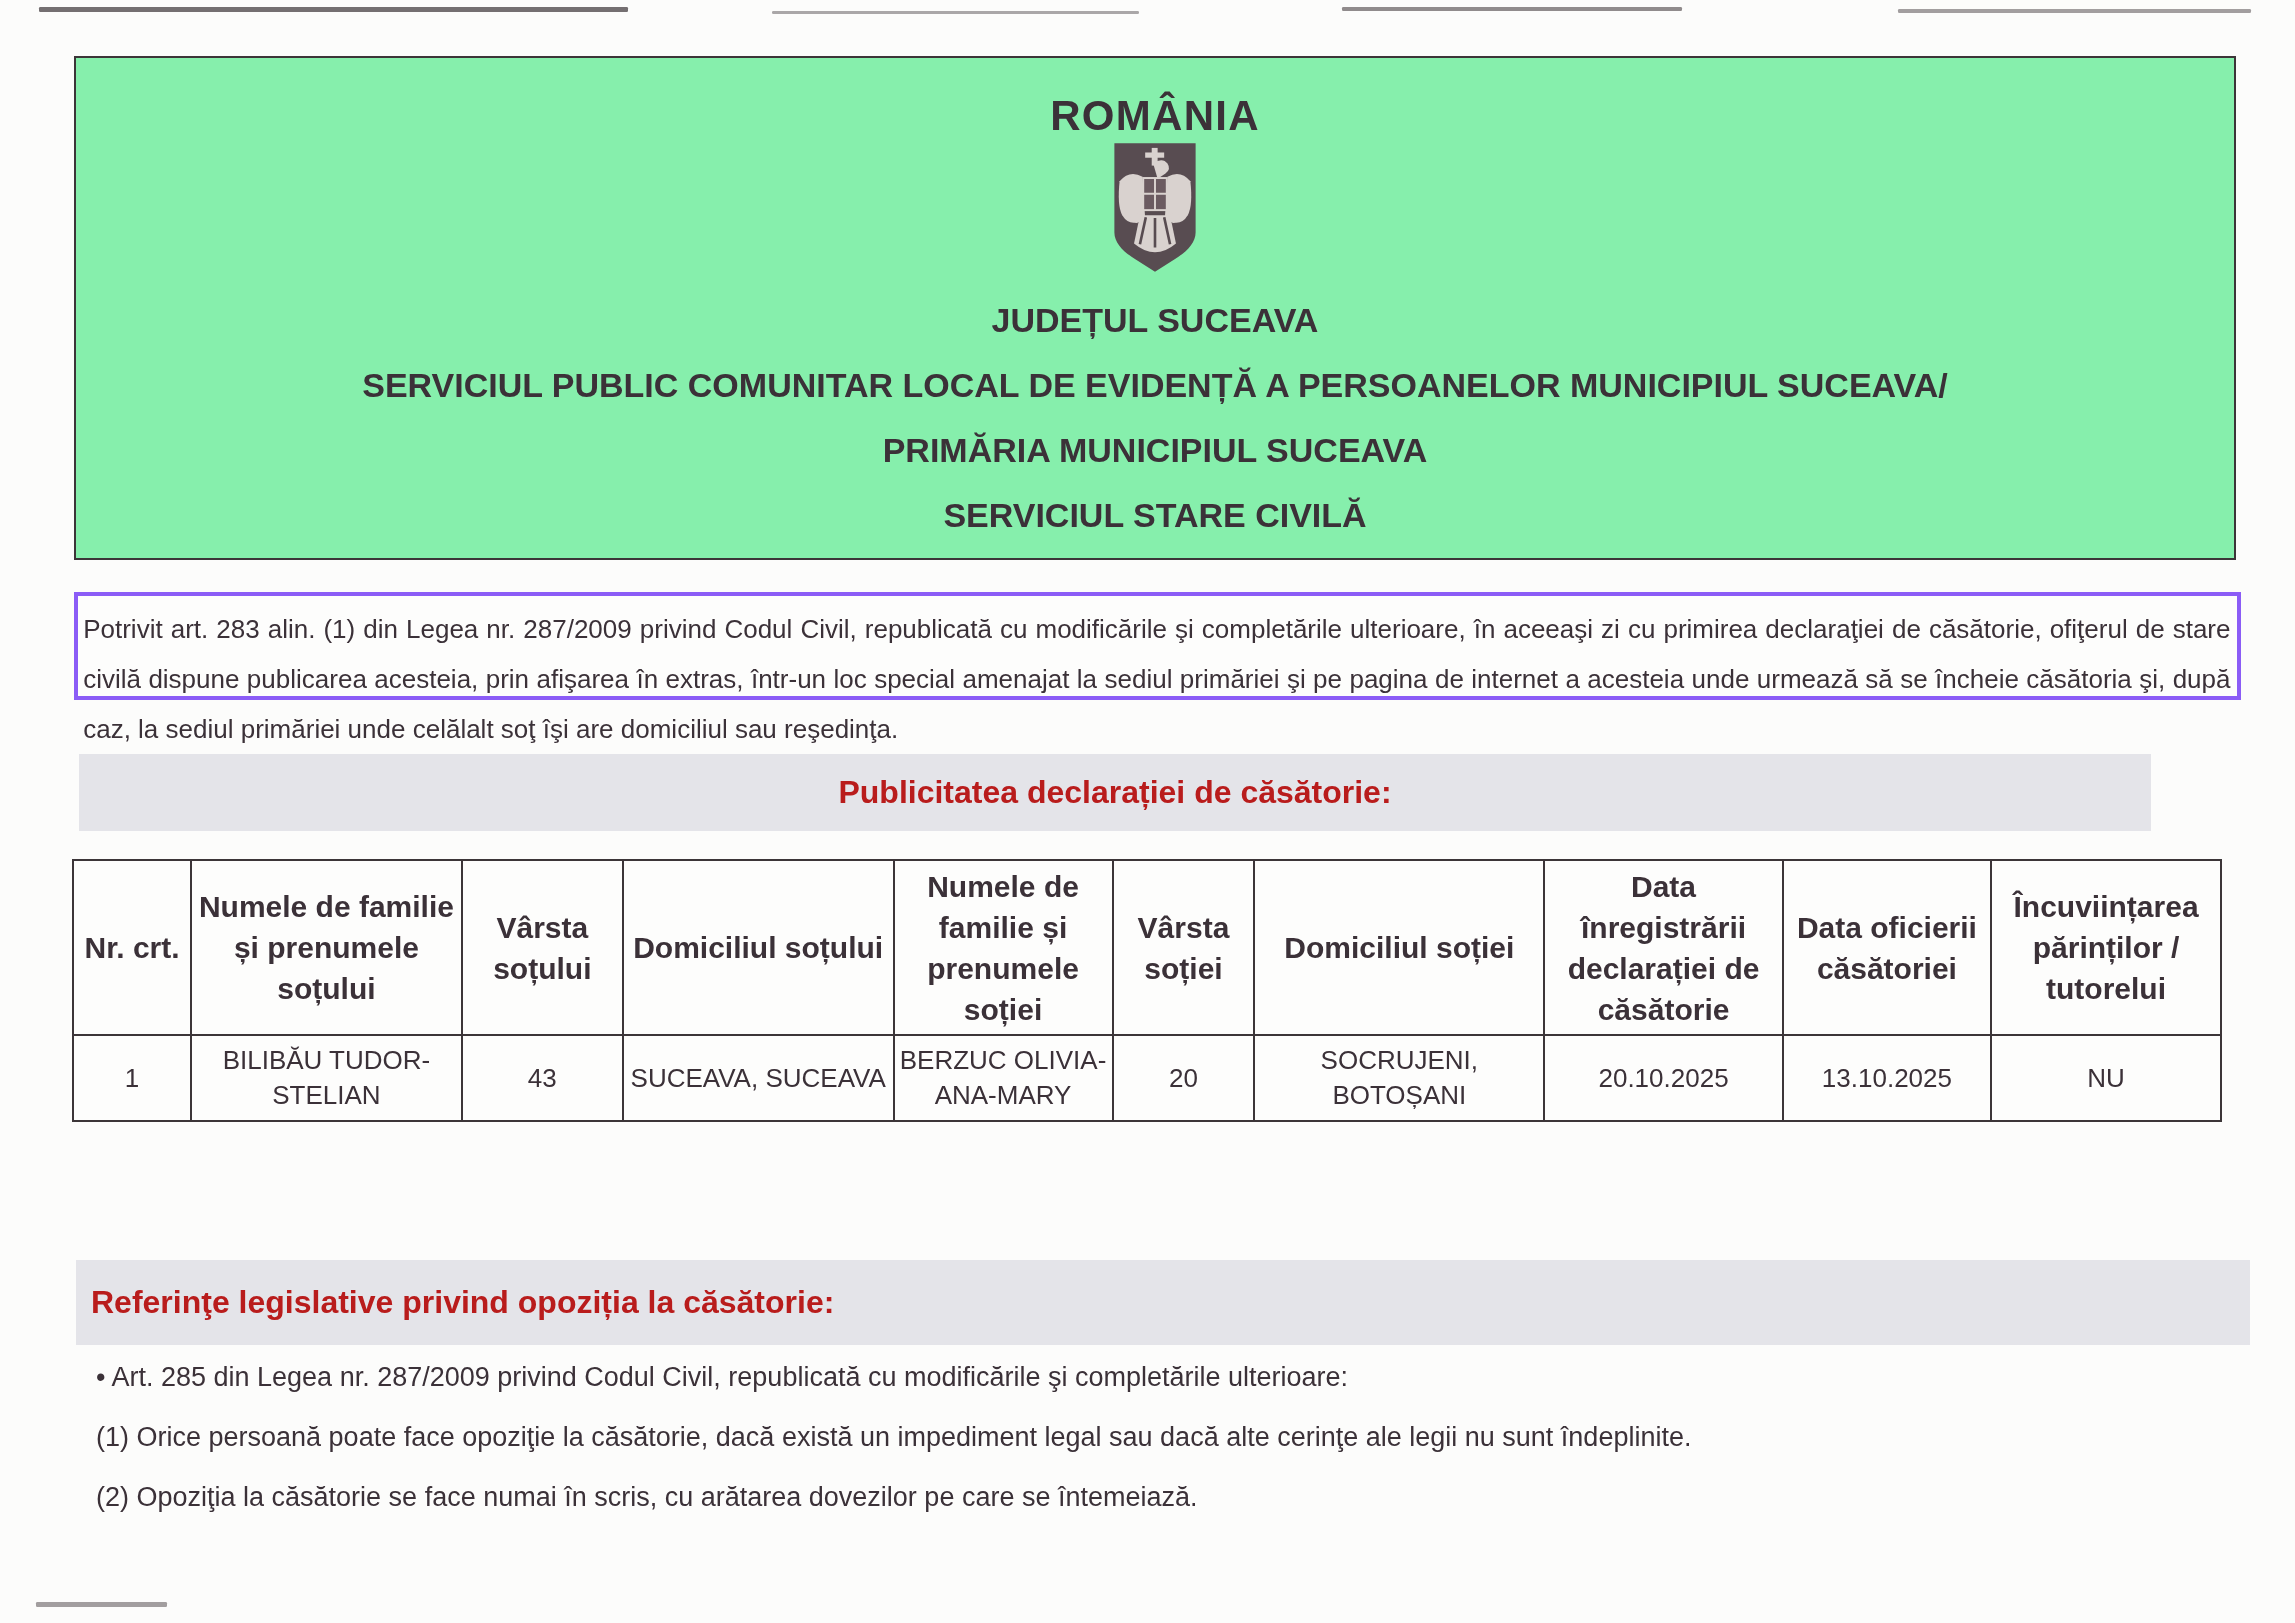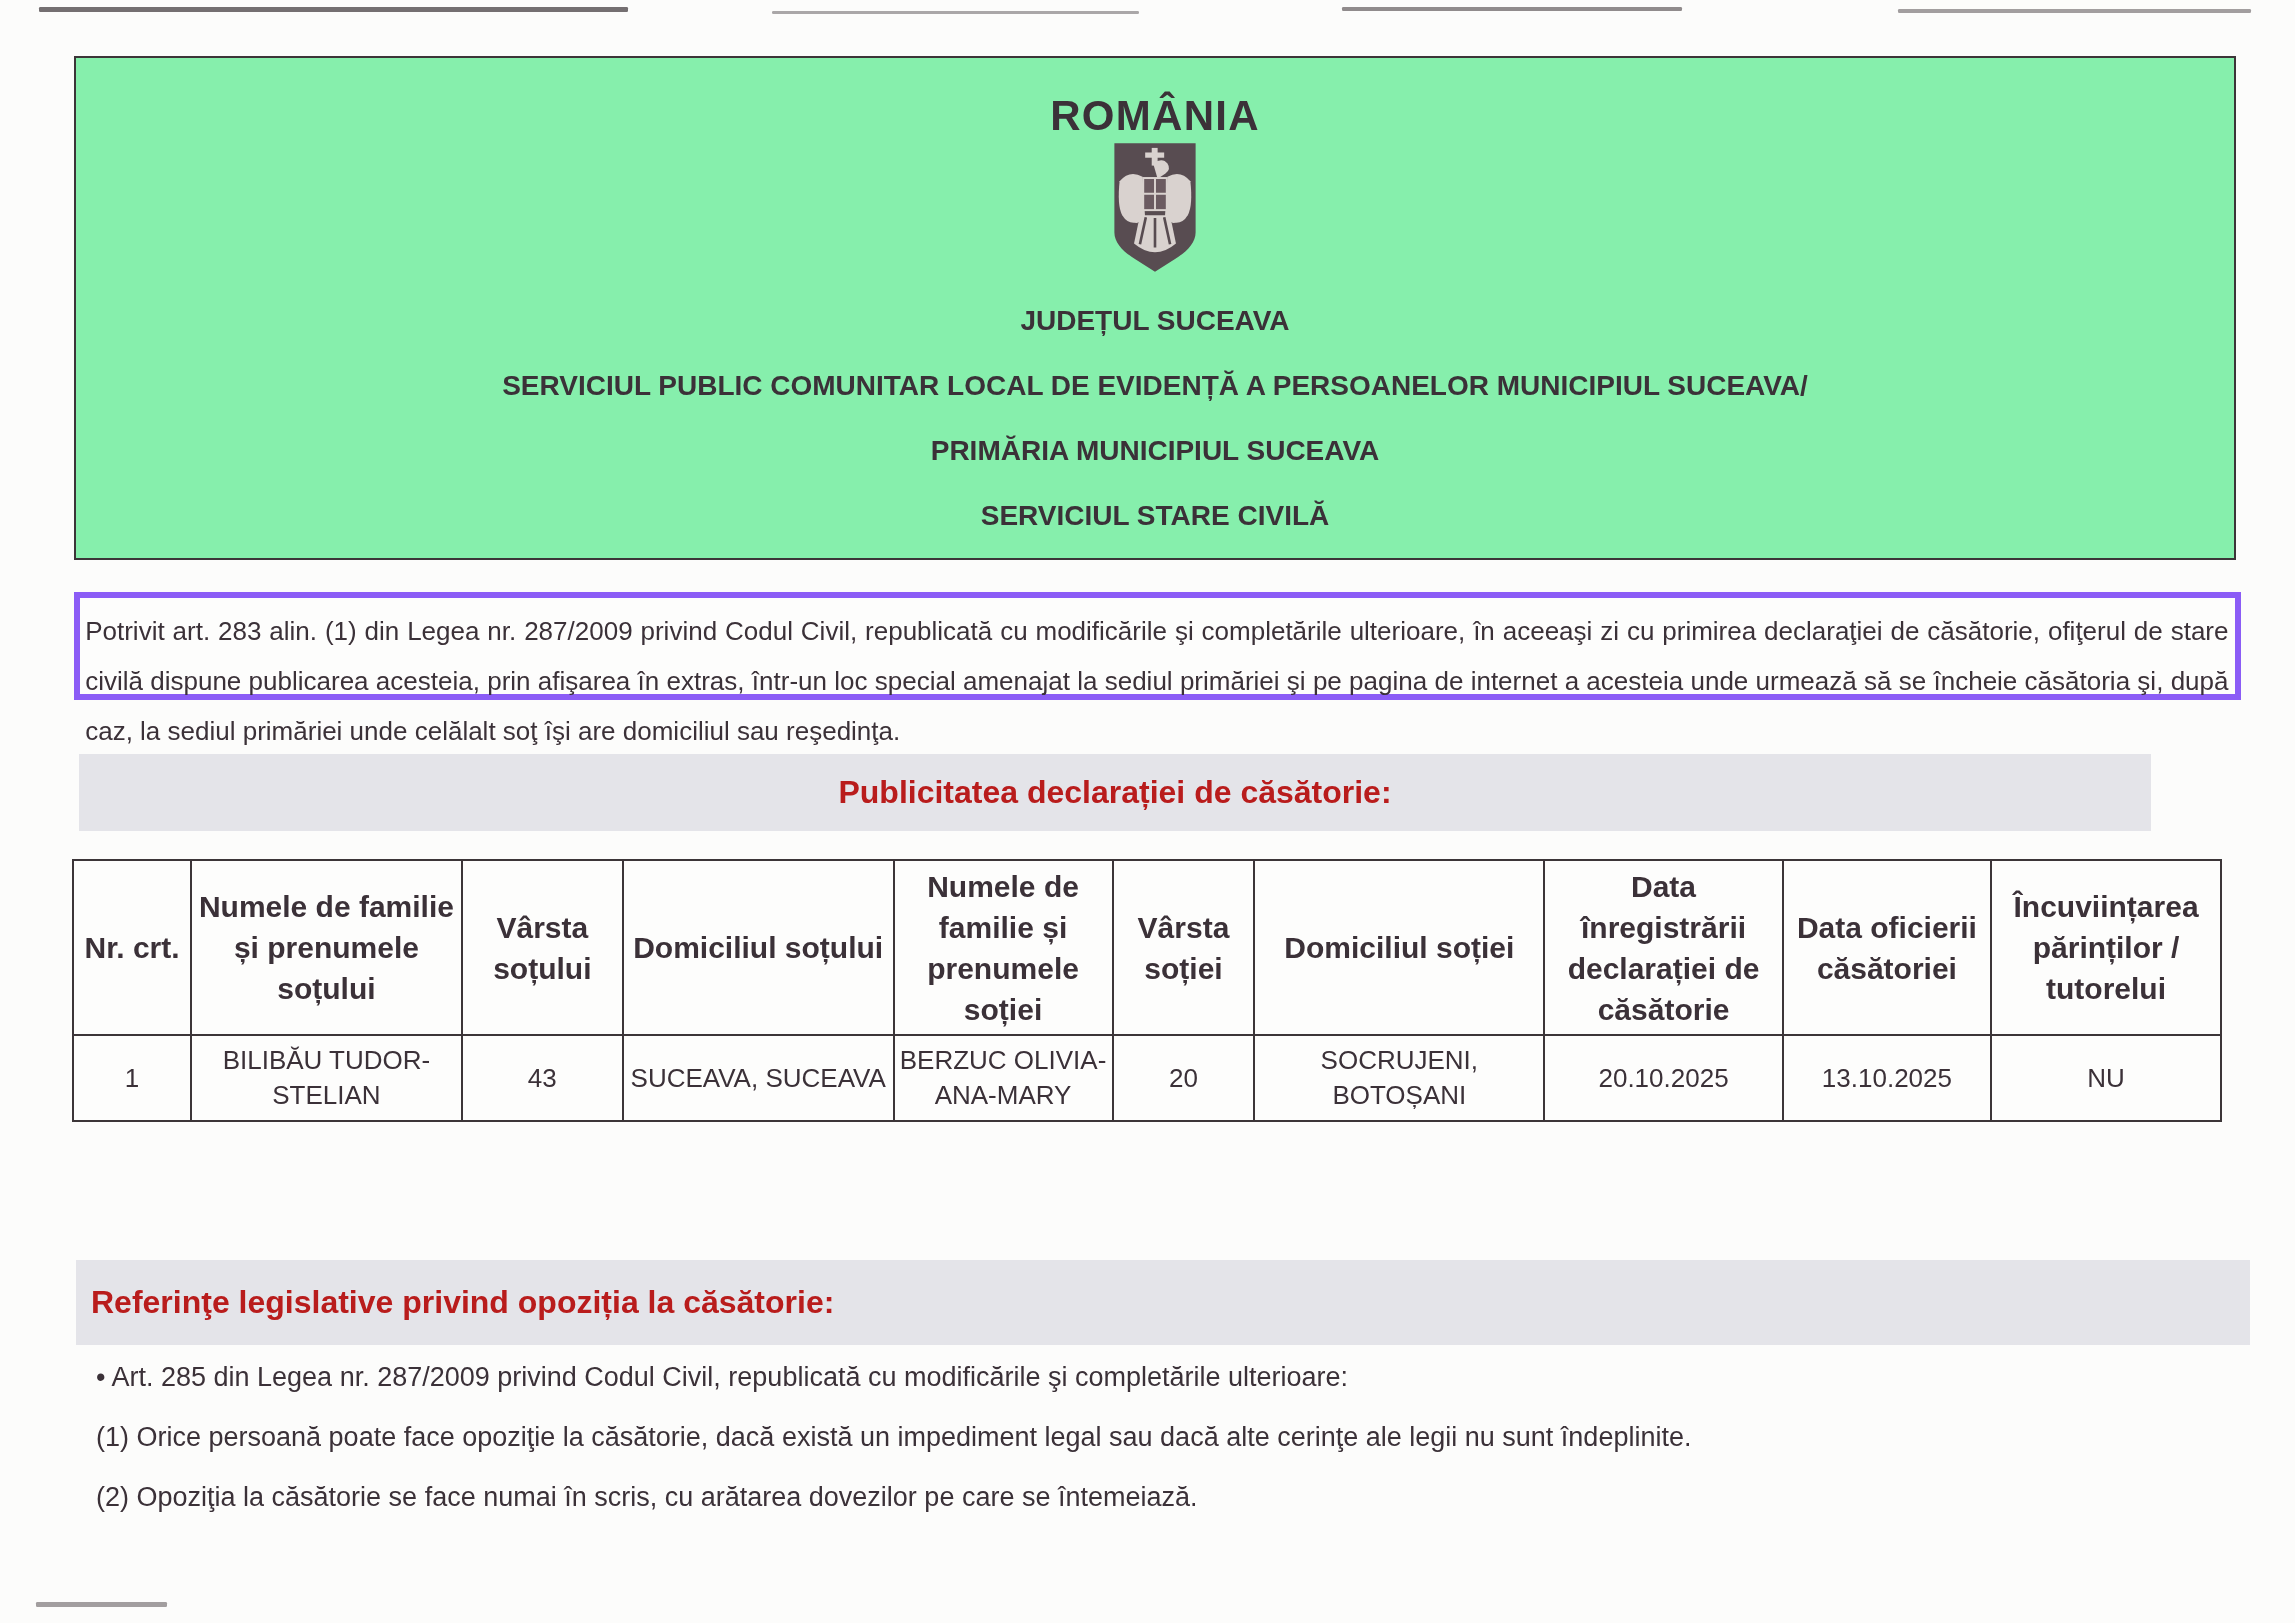--- a/index.html
+++ b/index.html
@@ -33,27 +33,27 @@
   .country-title{
     position:absolute;left:0;top:34px;width:100%;
     text-align:center;font-size:42px;font-weight:bold;letter-spacing:1.3px;
   }
   .coat-of-arms{
     position:absolute;left:50%;top:84px;transform:translateX(-50%);
     width:88px;height:131px;
   }
   .header-lines{
     position:absolute;left:0;top:230px;width:100%;
-    text-align:center;font-size:28px;font-weight:bold;line-height:65px;
+    text-align:center;font-size:34px;font-weight:bold;line-height:65px;
   }
 
   
   .legal-box{
     position:absolute;left:74px;top:592px;width:2167px;height:108px;
-    border:6px solid #8b5cf6;background:#fdfdfc;
+    border:4px solid #8b5cf6;background:#fdfdfc;
     box-sizing:border-box;
   }
   .legal-box p{
     margin:0;padding:7.9px 6.5px 0 5.2px;
     font-size:26px;line-height:50px;text-align:justify;
   }
 
   
   .band{
     position:absolute;background:#e4e4e9;

